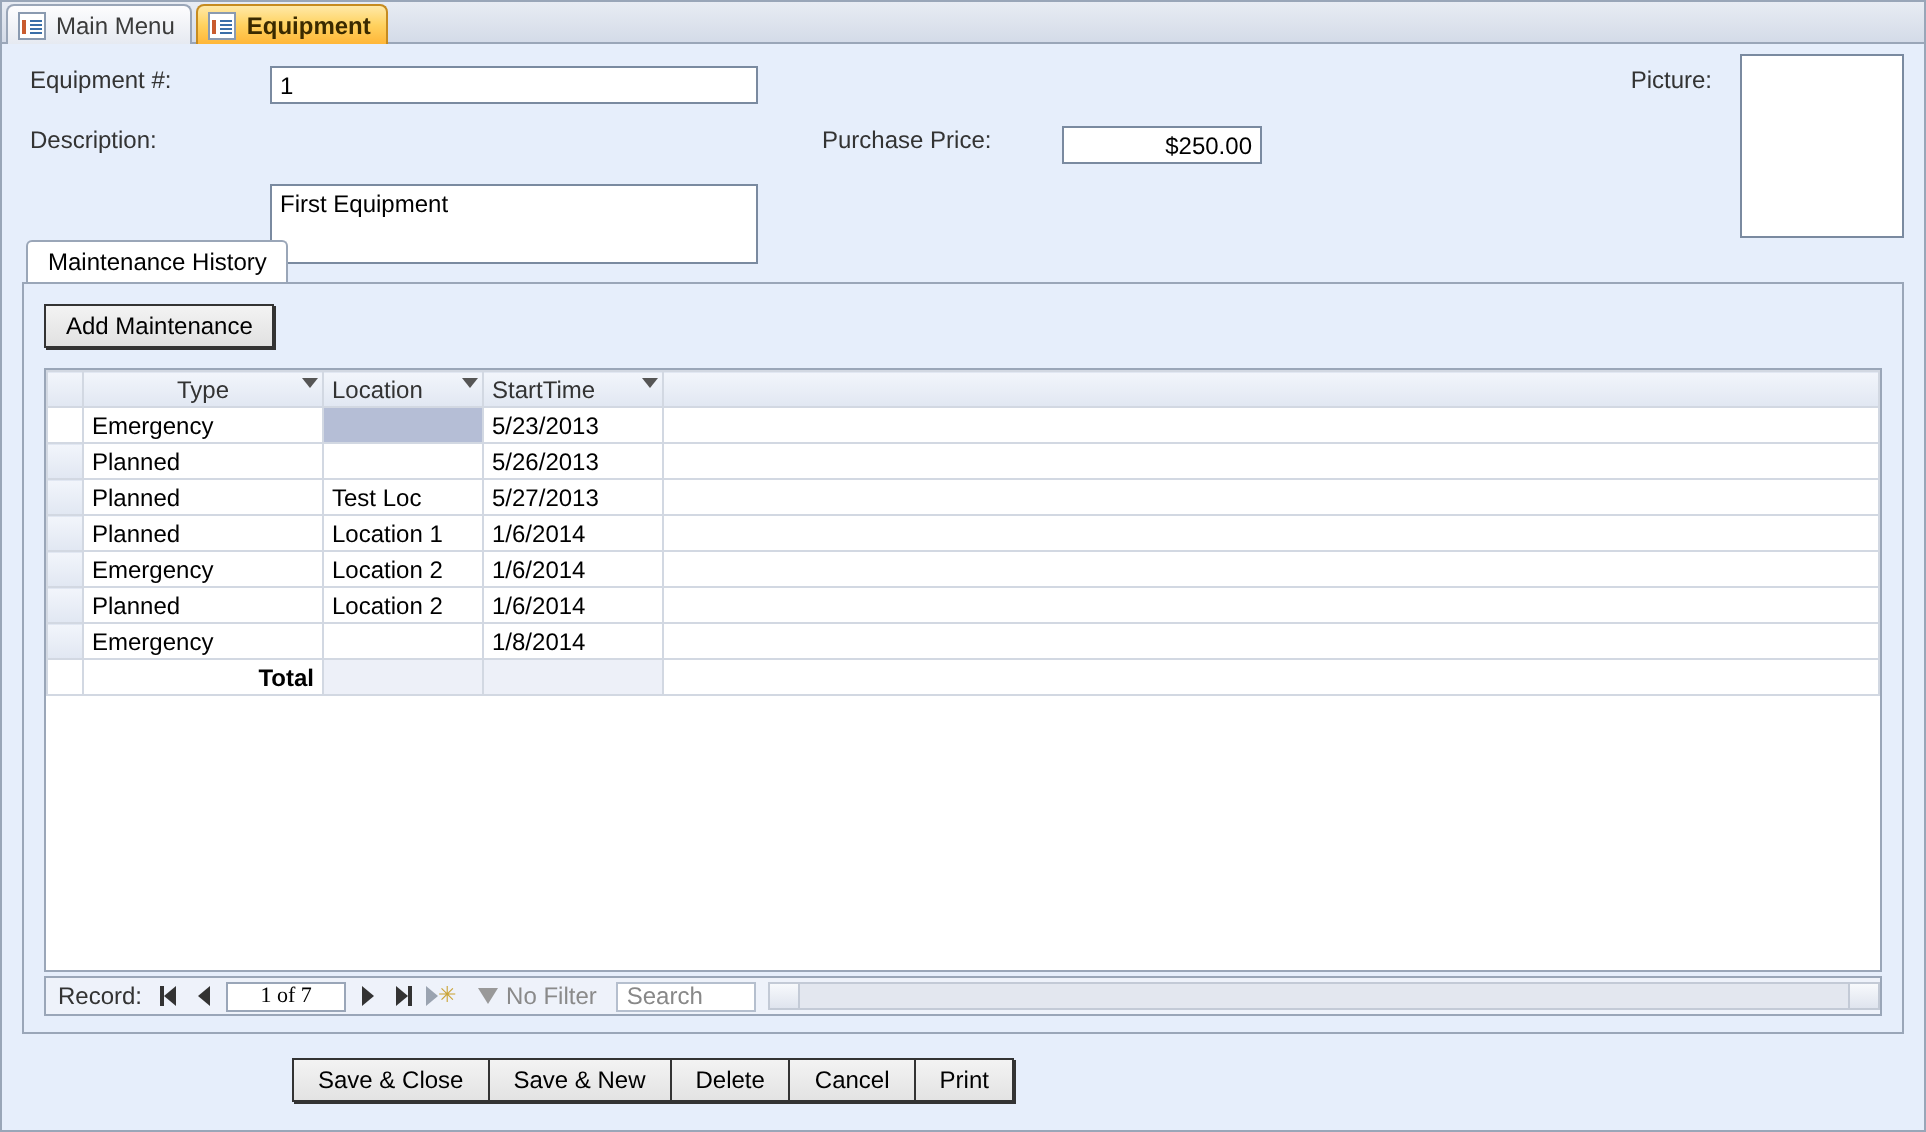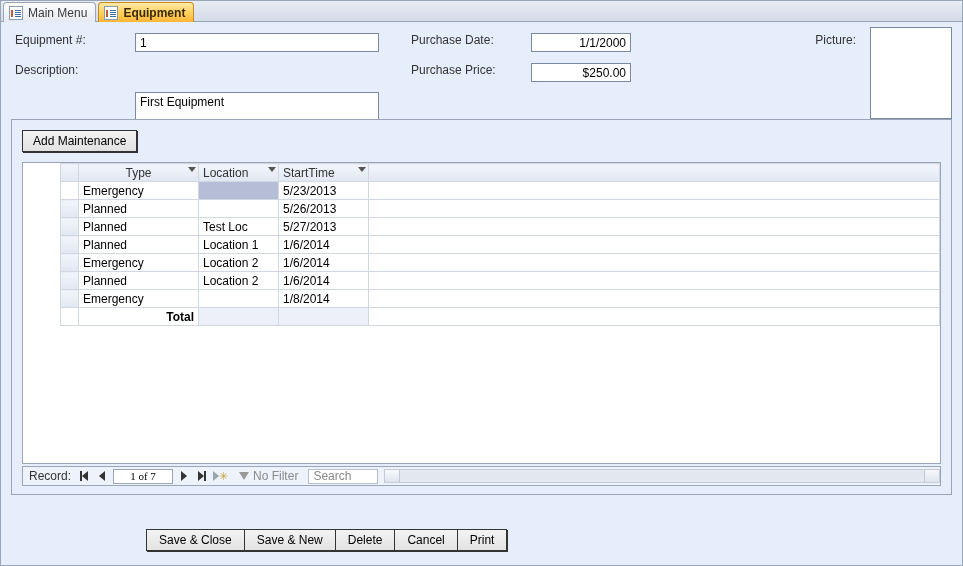--- a/index.html
+++ b/index.html
@@ -20,21 +20,21 @@
   .txt.right { text-align:right; }
   .txt.multi { height: auto; margin-top: 29px; }
   .picbox { position:absolute; top:0px; right:0px; width:82px; height:92px; background:#fff; border:1px solid #7a8aa0;}
   
   .subtabwrap { position:absolute; left:0px; right:0px; top:92px; bottom:40px; }
   .subtab-strip { height:22px; position:relative;}
   .subtab { display:inline-flex; align-items:center; height:21px; background:#fff; border:1px solid #9aa6b8; border-bottom:none; border-top-left-radius:3px; border-top-right-radius:3px; padding:0 10px; margin-left:2px; position:relative; top:1px; z-index:2;}
   .subtab-body { border:1px solid #9aa6b8; background:#e6eefb; height:calc(100% - 22px); position:relative;}
   .addbtn { position:absolute; top:10px; left:10px; height:22px; padding:0 10px; background:linear-gradient(#f3f3f3,#e1e1e1); border:1px solid #333; box-shadow:1px 1px 0 #333; cursor:pointer;}
   
-  .gridbox { position:absolute; left:10px; right:10px; top:42px; bottom:30px; border:1px solid #9aa6b8; background:#fff; display:flex; flex-direction:column;padding-left:37px;}
+  .gridbox { position:absolute; left:10px; right:10px; top:42px; bottom:30px; border:1px solid #9aa6b8; background:#fff; display:flex; flex-direction:column;}
   .gridscroll { flex:1; overflow:hidden; position:relative;}
   table.grid { border-collapse:collapse; width:100%; }
   table.grid th, table.grid td { border:1px solid #d2d8e2; height:18px; padding:0 4px; text-align:left; white-space:nowrap; }
   table.grid th { background:linear-gradient(#f2f5fb,#e1e7f2); font-weight:normal; color:#333; position:relative;}
   table.grid th .drop { position:absolute; right:2px; top:3px; width:0;height:0;border-left:4px solid transparent;border-right:4px solid transparent;border-top:5px solid #555;}
   .rowsel { width:18px; background:linear-gradient(#f2f5fb,#e1e7f2); }
   td.rowsel { background:linear-gradient(#f2f5fb,#e1e7f2);}
   td.num { text-align:right;}
   tr.activeRow td { background:#fff;}
   tr.activeRow td.loc-cell { background:#b5bed6;}
@@ -85,34 +85,35 @@
     <div class="fieldrow" style="left:4px; top:6px;">
       <span class="lbl" style="width:120px;">Equipment #:</span>
       <input class="txt" style="width: 244px;" value="1">
     </div>
 
     <div class="fieldrow" style="left:4px; top:36px;">
       <span class="lbl" style="width:120px;">Description:</span>
       <textarea class="txt multi" style="width: 244px; height: 40px; resize: none;">First Equipment</textarea>
     </div>
 
-    <div class="fieldrow" style="left:400px; top:6px;">
-      <span class="lbl" style="width:120px;">Purchase Date:</span>
-      <input class="txt right" style="width: 100px;" value="1/1/2000">
-    </div>
 
     <div class="fieldrow" style="left:400px; top:36px;">
       <span class="lbl" style="width:120px;">Purchase Price:</span>
       <input class="txt right" style="width: 100px;" value="$250.00">
     </div>
 
     <span class="lbl" style="position:absolute; right:96px; top:6px;text-align:right;">Picture:</span>
     <div class="picbox"></div>
 
     <div class="subtabwrap">
+      <div class="subtab-strip">
+        <div class="subtab">
+          <span>Maintenance History</span>
+        </div>
+      </div>
       <div class="subtab-body">
         <button class="addbtn">Add Maintenance</button>
 
         <div class="gridbox">
           <div class="gridscroll">
             <table class="grid">
               <thead>
                 <tr>
                   <th class="rowsel"></th>
                   <th style="width:120px;text-align:center;"><span>Type</span><span class="drop"></span></th>

